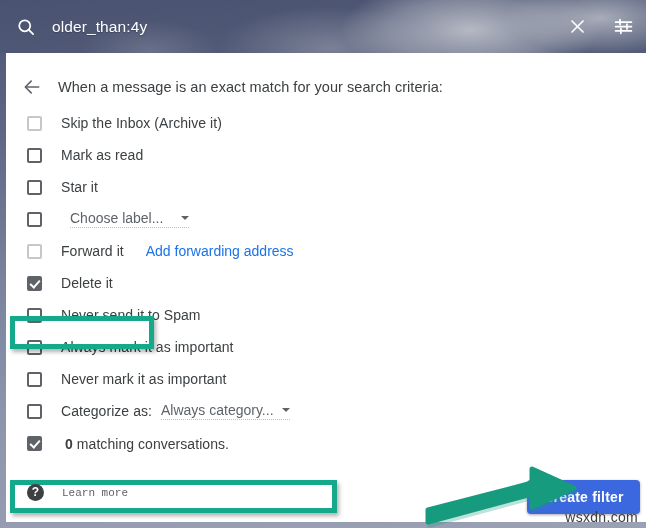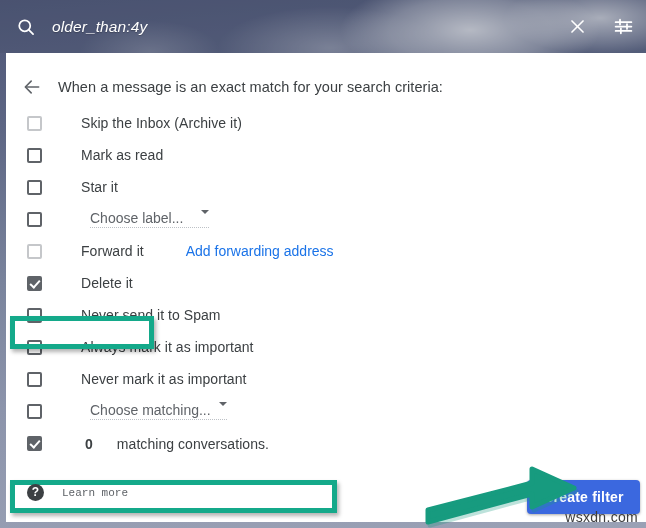--- a/index.html
+++ b/index.html
@@ -26,21 +26,20 @@
   }
 
   
   #searchbar {
     position: absolute;
     left: 0; top: 0;
     width: 646px; height: 53px;
     display: flex;
     align-items: center;
     background: rgba(70,78,103,0.30);
-    font-style: italic;
   }
   #searchbar .sb-icon {
     width: 52px;
     display: flex;
     align-items: center;
     justify-content: center;
     color: #fff;
     flex: 0 0 auto;
   }
   #search-value {
@@ -93,21 +92,20 @@
   }
 
   
   #options { position: relative; }
 
   .opt-row {
     display: flex;
     align-items: center;
     height: 32px;
     padding-left: 21px;
-    gap: 20px;
   }
 
   .cb {
     width: 15px; height: 15px;
     border: 2px solid #5f6368;
     border-radius: 2px;
     flex: 0 0 auto;
     margin-right: 19px;
     background: #fff;
     position: relative;
@@ -130,21 +128,21 @@
   .opt-label {
     font-size: 14px;
     color: #3c4043;
     letter-spacing: .05px;
     white-space: nowrap;
   }
 
   .dd {
     margin-left: 9px;
     display: inline-flex;
-    align-items: flex-start;
+    align-items: center;
     font-size: 14px;
     color: #5f6368;
     border-bottom: 1px dotted #bdc1c6;
     padding-bottom: 1px;
     white-space: nowrap;
   }
   .dd .caret {
     margin-left: 18px;
     width: 0; height: 0;
     border-left: 4px solid transparent;
@@ -326,22 +324,23 @@
       <span class="opt-label">Always mark it as important</span>
     </div>
 
     <div class="opt-row">
       <span class="cb"></span>
       <span class="opt-label">Never mark it as important</span>
     </div>
 
     <div class="opt-row">
       <span class="cb"></span>
+      <span class="opt-label">Categorize as:</span>
       <span class="dd tight">
-        <span>Choose matching...</span>
+        <span>Always category...</span>
         <span class="caret"></span>
       </span>
     </div>
 
     <div class="opt-row" style="height:33px;">
       <span class="cb checked"></span>
       <span class="opt-label" style="font-weight:bold;margin:0 4px;">0</span>
       <span class="opt-label">matching conversations.</span>
     </div>
 

